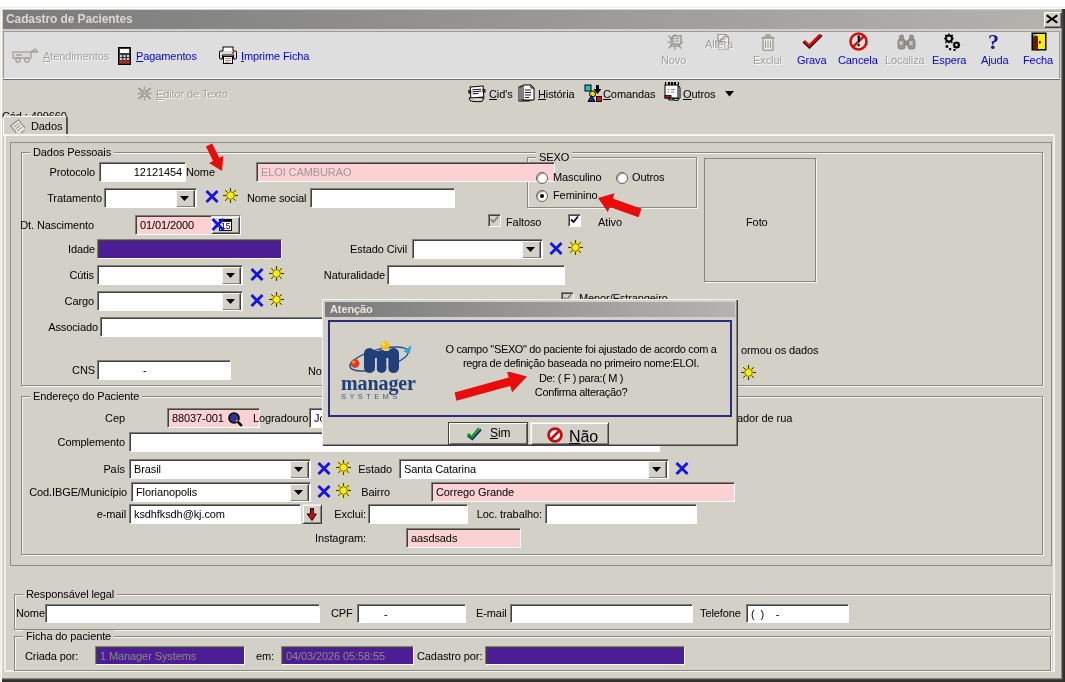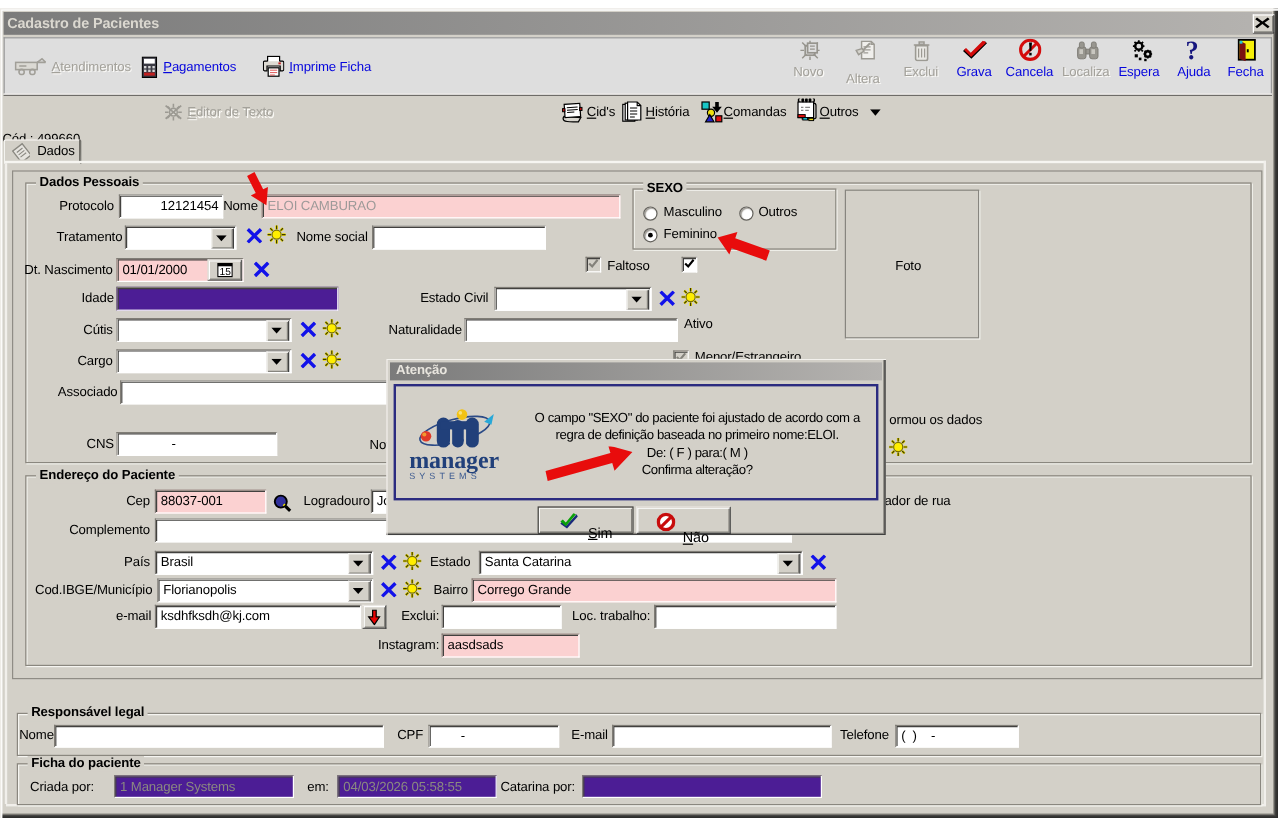--- a/index.html
+++ b/index.html
@@ -14,26 +14,26 @@
   .xbtn{position:absolute;right:2px;top:2px;width:16px;height:14px;background:#d3d0c8;
         border:1px solid;border-color:#fff #404040 #404040 #fff;box-shadow:inset -1px -1px 0 #87857f;}
   .lbl{position:absolute;font-size:11px;white-space:nowrap;color:#000;}
   .rlbl{position:absolute;font-size:11px;white-space:nowrap;color:#000;text-align:right;}
   .glbl{position:absolute;font-size:11px;white-space:nowrap;color:#a3a19a;text-shadow:1px 1px 0 #fbfaf7;}
   .blbl{position:absolute;font-size:11px;white-space:nowrap;color:#0505dd;}
   .inp{position:absolute;background:#fff;height:20px;box-sizing:border-box;
        border:1px solid;border-color:#807d76 #fff #fff #807d76;
        box-shadow:inset 1px 1px 0 #42413f;
        font-size:11px;line-height:17px;padding:1px 3px 0 4px;white-space:nowrap;overflow:hidden;}
-  .pink{background:#fbd1d1;}
+  .pink{background:#fbd1d1;margin-left:38px;}
   .dis{background:#4c1d95;color:#8b8981;}
   .cbtn{position:absolute;right:1px;top:1px;width:17px;height:16px;background:#d3d0c8;
        border:1px solid;border-color:#f7f6f3 #404040 #404040 #f7f6f3;box-shadow:inset -1px -1px 0 #87857f;}
   .gb{position:absolute;border:1px solid #8a877f;box-shadow:inset 1px 1px 0 #f6f5f1, 1px 1px 0 #f6f5f1;}
-  .gb>span{position:absolute;top:-7px;left:8px;background:#d3d0c8;padding:0 3px;font-size:11px;line-height:13px;white-space:nowrap;font-weight:bold;}
+  .gb>span{position:absolute;top:-7px;left:8px;background:#d3d0c8;padding:0 3px;font-size:11px;line-height:13px;white-space:nowrap;}
   .cb{position:absolute;width:11px;height:11px;background:#fff;
       border:1px solid;border-color:#807d76 #fff #fff #807d76;box-shadow:inset 1px 1px 0 #42413f;}
   .cb svg{position:absolute;left:1px;top:0px;}
   .cb.dcb{background:#d3d0c8;}
   .radio{position:absolute;width:12px;height:12px;border-radius:50%;background:#fff;
       border:1px solid #62605b;box-shadow:inset 1px 1px 1px #9c9992;box-sizing:border-box;}
   .radio.sel::after{content:"";position:absolute;left:3px;top:3px;width:4px;height:4px;border-radius:50%;background:#000;}
   .btn{position:absolute;background:#d3d0c8;border:1px solid;border-color:#e9e7e2 #404040 #404040 #e9e7e2;
        box-shadow:inset 1px 1px 0 #fff, inset -1px -1px 0 #87857f;box-sizing:border-box;}
   .dbtn{position:absolute;background:#d3d0c8;border:1px solid #43423f;
@@ -98,21 +98,21 @@
   <div class="glbl" style="left:661px;top:54px;">Novo</div>
   <svg class="ticon" style="left:712px;top:33px" width="18" height="18" viewBox="0 0 18 18">
     <g stroke="#9c9a93" fill="#f0efec" stroke-width="1.2">
       <path d="M6 1.5 h8 l2.5 2.5 v12 h-10.5 z"></path>
       <path d="M14 1.5 v2.5 h2.5" fill="none"></path>
       <path d="M7.5 6 h6 M7.5 8.5 h6 M7.5 11 h4" stroke-width="1"></path>
       <path d="M1.5 9 l5 -1.5 l1.5 2 l-4.5 3 z" fill="#d6d4cd"></path>
       <path d="M13 3 l-6 6" stroke-width="1.6"></path>
     </g>
     </svg>
-  <div class="glbl" style="left:705px;top:60px;">Altera</div>
+  <div class="glbl" style="left:705px;top:38px;">Altera</div>
   <svg class="ticon" style="left:760px;top:33px" width="16" height="18" viewBox="0 0 16 18">
     <g stroke="#9c9a93" fill="none" stroke-width="1.3">
       <path d="M3 5 h10 v11 a1.5 1.5 0 0 1 -1.5 1.5 h-7 a1.5 1.5 0 0 1 -1.5 -1.5 z" fill="#e9e8e4"></path>
       <path d="M1.5 4.5 h13"></path>
         <path d="M6 2 h4 v2 h-4 z"></path>
       <path d="M5.5 7.5 v7.5 M8 7.5 v7.5 M10.5 7.5 v7.5" stroke-width="1"></path>
     </g>
     </svg>
   <div class="glbl" style="left:753px;top:54px;">Exclui</div>
   <svg class="ticon" style="left:801px;top:33px" width="23" height="17" viewBox="0 0 23 17">
@@ -310,21 +310,21 @@
       <svg width="9" height="10" viewBox="0 0 9 10">
         <path d="M1 4.5 L3.5 7 L8 1.5" stroke="#84827b" stroke-width="1.8" fill="none"></path>
       </svg>
     </div>
   <div class="lbl" style="left:506px;top:216px;">Faltoso</div>
   <div class="cb" style="left:568px;top:214px;">
       <svg width="9" height="10" viewBox="0 0 9 10">
         <path d="M1 4.5 L3.5 7 L8 1.5" stroke="#000" stroke-width="1.8" fill="none"></path>
       </svg>
     </div>
-  <div class="lbl" style="left:570px;top:216px;margin-top:48px;">Ativo</div>
+  <div class="lbl" style="left:598px;top:216px;">Ativo</div>
 
   <div class="rlbl" style="left:25px;top:243px;width:70px;">Idade</div>
   <div class="inp dis" style="left:97px;top:239px;width:185px;"></div>
   <div class="rlbl" style="left:334px;top:243px;width:73px;">Estado Civil</div>
   <div class="inp combo" style="left:412px;top:239px;width:131px;">
       <div class="cbtn">
         <svg style="position:absolute;left:3px;top:5px" width="9" height="6" viewBox="0 0 9 6">
           <path d="M0 0 h9 l-4.5 5 z" fill="#000"></path>
         </svg>
       </div>
@@ -507,21 +507,21 @@
   <div class="inp" style="left:357px;top:604px;width:109px;height:19px;padding-left:26px;">-</div>
   <div class="lbl" style="left:476px;top:607px;">E-mail</div>
   <div class="inp" style="left:510px;top:604px;width:183px;height:19px;"></div>
   <div class="lbl" style="left:700px;top:607px;">Telefone</div>
   <div class="inp" style="left:746px;top:604px;width:103px;height:19px;">(&nbsp;&nbsp;)&nbsp;&nbsp;&nbsp;&nbsp;-</div>
 
   <div class="lbl" style="left:25px;top:650px;">Criada por:</div>
   <div class="inp dis" style="left:95px;top:646px;width:150px;height:19px;">1 Manager Systems</div>
   <div class="lbl" style="left:256px;top:650px;">em:</div>
   <div class="inp dis" style="left:281px;top:646px;width:133px;height:19px;">04/03/2026 05:58:55</div>
-  <div class="lbl" style="left:417px;top:650px;">Catarina por:</div>
+  <div class="lbl" style="left:417px;top:650px;">Cadastro por:</div>
   <div class="inp dis" style="left:485px;top:646px;width:200px;height:19px;"></div>
 </div>
 <div id="dialog">
   <div class="abs" style="left:322px;top:299px;width:416px;height:147px;background:#d3d0c8;
        box-shadow: inset 1px 1px 0 #f3f1ed, inset -1px -1px 0 #404040, inset -2px -2px 0 #87857f;"></div>
   <div class="abs" style="left:325px;top:302px;width:410px;height:15px;
        background:linear-gradient(to right,#7b7b7b,#b5b3b0);color:#e8e5de;font-weight:bold;font-size:11px;line-height:15px;padding-left:5px;box-sizing:border-box;">Atenção</div>
   <div class="abs" style="left:328px;top:320px;width:404px;height:97px;border:2px solid #2b2b80;box-sizing:border-box;"></div>
 
   <svg class="ticon" style="left:334px;top:336px" width="95" height="64" viewBox="0 0 95 64">
@@ -546,28 +546,28 @@
     O campo "SEXO" do paciente foi ajustado de acordo com a<br>
     regra de definição baseada no primeiro nome:ELOI.<br>
     De: ( F ) para:( M )<br>
     Confirma alteração?
   </div>
   <div class="dbtn" style="left:448px;top:422px;width:80px;height:23px;">
     <svg style="position:absolute;left:16px;top:4px" width="18" height="15" viewBox="0 0 18 15">
         <path d="M3.5 7.5 L7 11 L15.5 1.5 L16.5 3.5 L7.5 13.5 L2 9.5 Z" fill="#1a2a7a"></path>
         <path d="M2 7.5 L6.5 11.5 L15 1.5 L12.8 0.8 L6.5 8.5 L4 6 Z" fill="#0aa00a"></path>
       </svg>
-    <div class="lbl" style="left:41px;top:14px;font-size:12px;"><u>S</u>im</div>
+    <div class="lbl" style="left:41px;top:3px;font-size:12px;"><u>S</u>im</div>
   </div>
   <div class="btn" style="left:530px;top:422px;width:79px;height:23px;">
     <svg style="position:absolute;left:16px;top:4px" width="16" height="16" viewBox="0 0 16 16">
       <circle cx="8" cy="8" r="6.4" fill="#fff" stroke="#c80c0c" stroke-width="2.8"></circle>
       <line x1="3.5" y1="12.5" x2="12.5" y2="3.5" stroke="#c80c0c" stroke-width="2.6"></line>
     </svg>
-    <div class="lbl" style="left:38px;top:18px;font-size:12px;"><u>N</u>ão</div>
+    <div class="lbl" style="left:38px;top:5px;font-size:16px;"><u>N</u>ão</div>
   </div>
 </div>
 <div id="arrows">
   <svg class="ticon" style="left:196px;top:140px" width="36" height="36" viewBox="0 0 36 36">
     <polygon points="9.9,6.6 17.1,20.9 13.0,23.0 26.0,31.0 27.3,15.8 23.3,17.8 16.1,3.4 Z" fill="#e80c0c"></polygon>
   </svg>
   <svg class="ticon" style="left:596px;top:192px" width="50" height="28" viewBox="0 0 50 28">
     <polygon points="45.5,16.8 16.7,6.5 18.5,1.3 2.0,6.0 11.8,20.1 13.7,14.9 42.5,25.2" fill="#e80c0c"></polygon>
   </svg>
   <svg class="ticon" style="left:452px;top:372px" width="80" height="35" viewBox="0 0 80 35">

